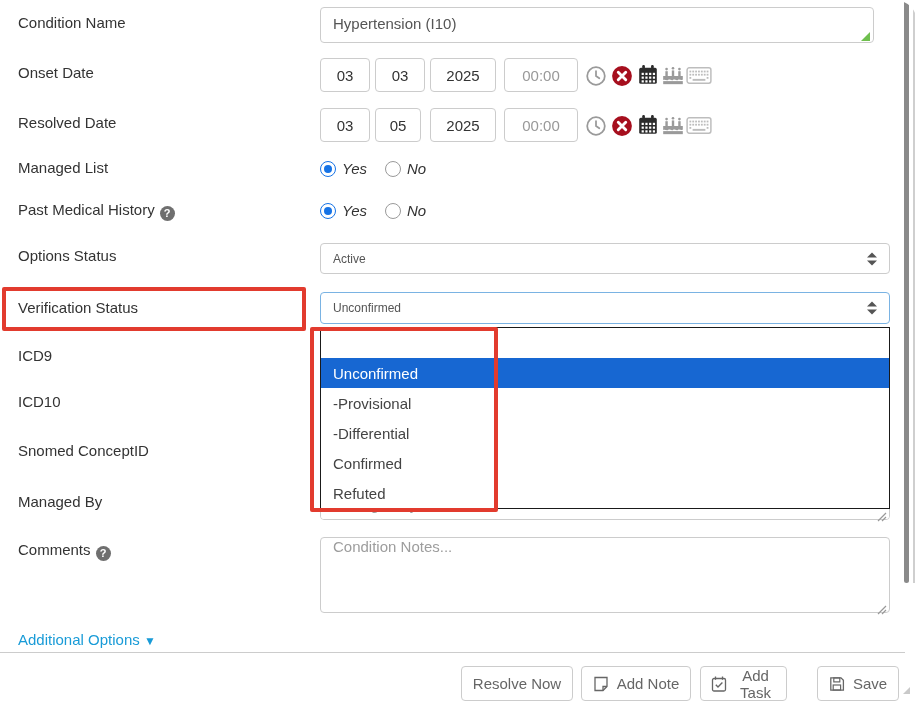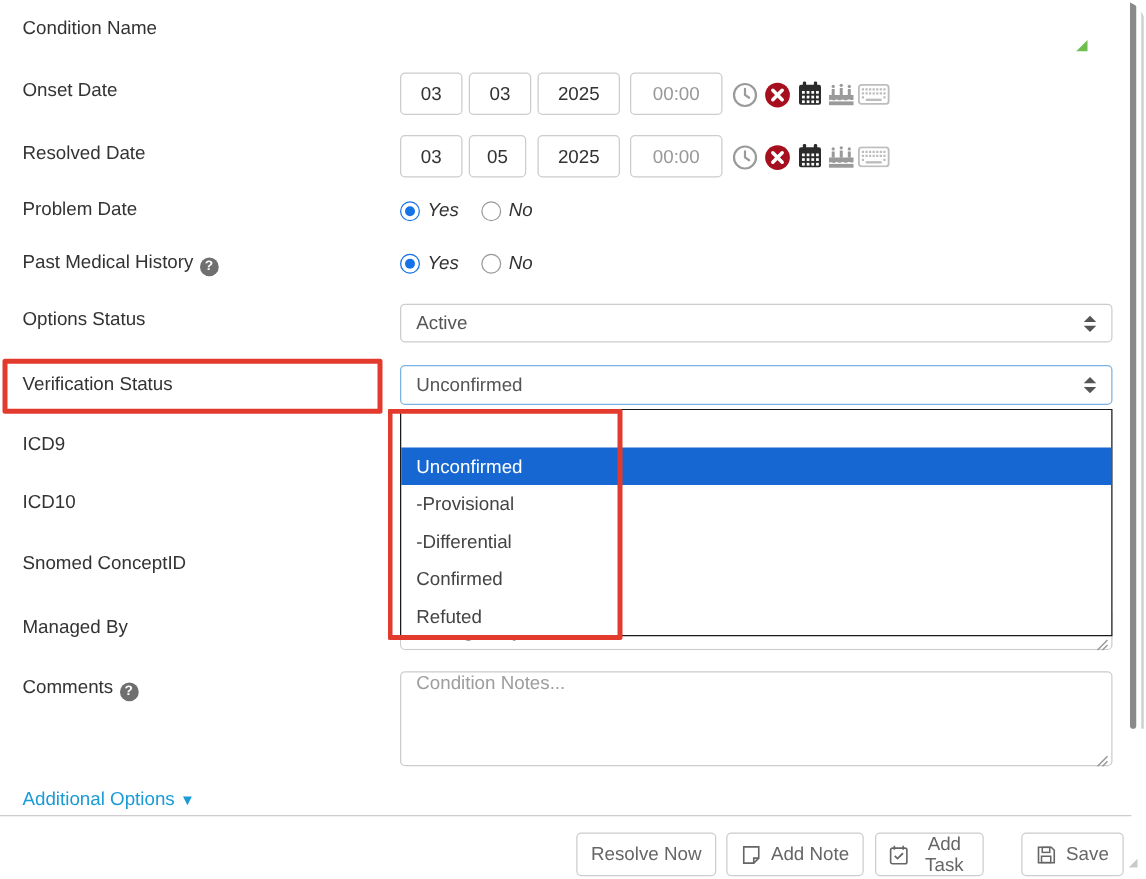--- a/index.html
+++ b/index.html
@@ -34,21 +34,21 @@
   .rgroup { display:flex; align-items:center; gap:6px;font-style:italic; }
   .rdot { width:16px; height:16px; border-radius:50%; border:1.5px solid #9a9a9a;
     background:#fff; position:relative; }
   .rdot.on { border-color:#1673e6; }
   .rdot.on::after { content:""; position:absolute; left:3px; top:3px; width:8px; height:8px;
     border-radius:50%; background:#1673e6; }
   .rlabel { font-size:15px; color:#333; }
 
   .sel { position:absolute; left:320px; width:570px; height:31px; border:1px solid #ccc;
     border-radius:4px; background:#fff; display:flex; align-items:center;
-    padding:0 30px 0 12px; font-size:15px; color:#555; cursor:pointer; }
+    padding:0 30px 0 12px; font-size:12px; color:#555; cursor:pointer; }
   .sel.focus { border-color:#7ab3e3; height:32px; }
   .sort { position:absolute; right:12px; top:50%; width:10px; height:13px;
     transform:translateY(-50%); }
   .sort::before { content:""; position:absolute; left:0; top:0;
     border-left:5px solid transparent; border-right:5px solid transparent;
     border-bottom:5px solid #555; }
   .sort::after { content:""; position:absolute; left:0; bottom:0;
     border-left:5px solid transparent; border-right:5px solid transparent;
     border-top:5px solid #555; }
 
@@ -77,20 +77,21 @@
     background:#cfcfcf; }
   .corner-mark { position:absolute; left:903px; top:687px; width:0; height:0;
     border-left:7px solid transparent; border-bottom:7px solid #c9c9c9; }
 </style>
 </head>
 <body>
 
 <div class="page">
 
   <div class="lbl" style="top:14px">Condition Name</div>
+  <textarea class="ta" style="left: 320px; top: 7px; width: 554px; height: 36px;">Hypertension (I10)</textarea>
   <div class="green-grip" style="left:861px; top:32px;"></div>
 
   <div class="lbl" style="top:64px">Onset Date</div>
   <input class="datebox" style="left: 320px; top: 58px; width: 50px;" value="03">
   <input class="datebox" style="left: 375px; top: 58px; width: 50px;" value="03">
   <input class="datebox" style="left: 430px; top: 58px; width: 66px;" value="2025">
   <input class="datebox time" style="left: 504px; top: 58px; width: 74px;" value="00:00">
   <span class="dicon" style="left:585px; top:65px;">
     <svg width="22" height="22" viewBox="0 0 20 20">
         <circle cx="10" cy="10" r="8" fill="none" stroke="#9a9a9a" stroke-width="1.6"></circle>
@@ -233,21 +234,21 @@
           <rect x="13.8" y="6.4" width="1.7" height="1.7"></rect>
           <rect x="16.5" y="6.4" width="1.7" height="1.7"></rect>
           <rect x="19.2" y="6.4" width="1.7" height="1.7"></rect>
           <rect x="3" y="9.4" width="1.7" height="1.7"></rect>
           <rect x="19.2" y="9.4" width="1.7" height="1.7"></rect>
           <rect x="6" y="11.2" width="12" height="1.8"></rect>
         </g>
       </svg>
   </span>
 
-  <div class="lbl" style="top:159px">Problem Date</div>
+  <div class="lbl" style="top:159px">Managed List</div>
   <div class="radio" style="left:320px; top:160px; gap:18px;">
     <span class="rgroup">
       <span class="rdot on"></span>
       <span class="rlabel">Yes</span>
     </span>
     <span class="rgroup">
       <span class="rdot"></span>
       <span class="rlabel">No</span>
     </span>
   </div>

